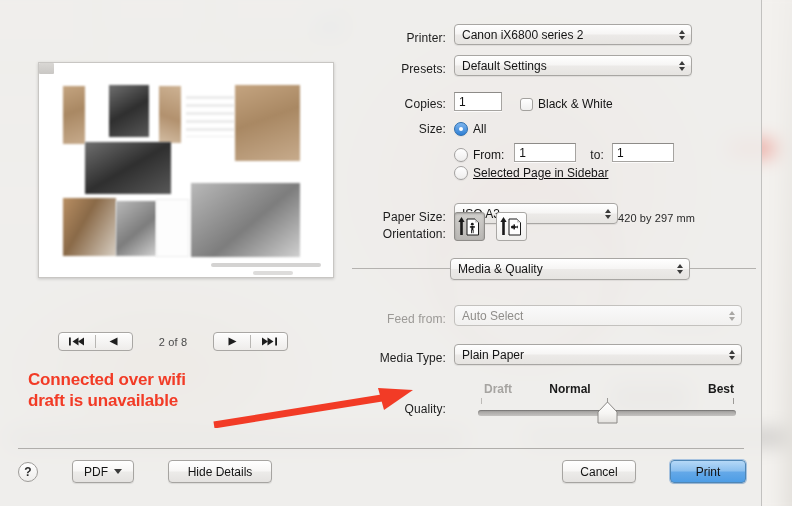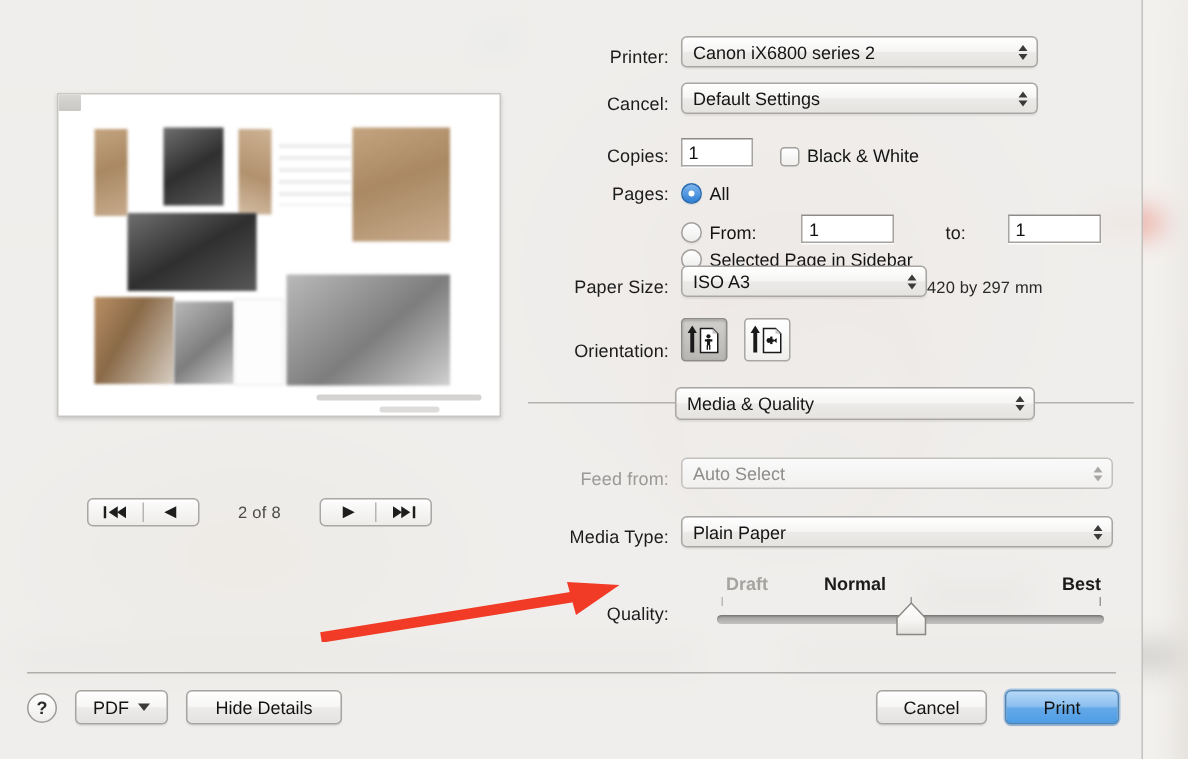--- a/index.html
+++ b/index.html
@@ -288,20 +288,21 @@
     height: 23px;
     border: 1px solid #a6a4a1;
     border-radius: 4px;
     background: linear-gradient(#ffffff 0%,#f7f6f5 47%,#ecebe9 53%,#e4e2e0 100%);
     box-shadow: 0 1px 1px rgba(0,0,0,.09);
     display: flex; align-items: center; justify-content: center;
     font-size: 12px;
     color: #141414;
     padding: 0 17px;
     white-space: nowrap;
+    margin-left: 22px;
   }
   .btn.primary {
     background: linear-gradient(#b5d8f7 0%,#8cc0ef 46%,#63a8e8 54%,#4e9de5 100%);
     border-color: #4f86b5;
     color: #121212;
     box-shadow: 0 0 0 1px rgba(110,160,215,.55), 0 1px 1px rgba(0,0,0,.14);
   }
   #help-btn {
     width: 20px; height: 20px;
     border-radius: 50%;
@@ -398,20 +399,22 @@
         <div class="nav-btn">
           <svg width="15" height="9" viewBox="0 0 15 9">
             <polygon points="0,0.5 0,8.5 6,4.5" fill="#1d1d1d"></polygon>
             <polygon points="5.5,0.5 5.5,8.5 11.5,4.5" fill="#1d1d1d"></polygon>
             <rect x="13.2" y="0.5" width="1.8" height="8" fill="#1d1d1d"></rect>
           </svg>
         </div>
       </div>
     </div>
 
+    <div id="annotation">Connected over wifi
+draft is unavailable</div>
 
     <svg id="arrow" width="212" height="48" viewBox="0 0 212 48">
       <path d="M2,45 L176,17" stroke="#f23b26" stroke-width="7" fill="none" stroke-linecap="butt"></path>
       <polygon points="201,10 166,8 172,30" fill="#f23b26"></polygon>
     </svg>
   </div>
 
   <div id="controls">
 
     <div class="row" style="left:0; top:24px; width:416px;">
@@ -419,21 +422,21 @@
       <div class="popup" style="margin-left:8px; width:238px;">
         <span>Canon iX6800 series 2</span>
         <span class="arrows">
             <i class="up"></i>
             <i class="down"></i>
           </span>
       </div>
     </div>
 
     <div class="row" style="left:0; top:55px; width:416px;">
-      <div class="lbl" style="width:100px;">Cancel:</div>
+      <div class="lbl" style="width:100px;">Presets:</div>
       <div class="popup" style="margin-left:8px; width:238px;">
         <span>Default Settings</span>
         <span class="arrows">
             <i class="up"></i>
             <i class="down"></i>
           </span>
       </div>
     </div>
 
     <div class="row" style="left:0; top:92px; width:416px;">
@@ -441,49 +444,49 @@
       <div class="tfield" style="margin-left:8px; width:48px;">
         <span>1</span>
       </div>
       <div style="display:flex; align-items:center; margin-left:18px;">
         <span class="cbox"></span>
         <span class="opt-text">Black &amp; White</span>
       </div>
     </div>
 
     <div class="row" style="left:0; top:122px; width:416px;">
-      <div class="lbl" style="width:100px;">Pages:</div>
+      <div class="lbl" style="width:100px;">Size:</div>
       <div style="display:flex; align-items:center; margin-left:8px;">
         <span class="radio on"></span>
         <span class="opt-text">All</span>
       </div>
     </div>
 
-    <div class="row" style="left:108px; top:143px;gap:20px;">
+    <div class="row" style="left:108px; top:143px;">
       <div style="display:flex; align-items:center;">
         <span class="radio"></span>
         <span class="opt-text">From:</span>
       </div>
       <div class="tfield" style="margin-left:10px; width:62px;">
         <span>1</span>
       </div>
       <div class="lbl" style="margin-left:14px;">to:</div>
       <div class="tfield" style="margin-left:8px; width:62px;">
         <span>1</span>
       </div>
     </div>
 
     <div class="row" style="left:108px; top:166px;text-decoration:underline;">
       <div style="display:flex; align-items:center;">
         <span class="radio"></span>
         <span class="opt-text">Selected Page in Sidebar</span>
       </div>
     </div>
 
-    <div class="row" style="left:0; top:177px; width:416px;">
+    <div class="row" style="left:0; top:203px; width:416px;">
       <div class="lbl" style="width:100px;">Paper Size:</div>
       <div class="popup" style="margin-left:8px; width:164px;">
         <span>ISO A3</span>
         <span class="arrows">
             <i class="up"></i>
             <i class="down"></i>
           </span>
       </div>
       <div class="lbl" style="font-size:11px; color:#2a2a2a;">420 by 297 mm</div>
     </div>

